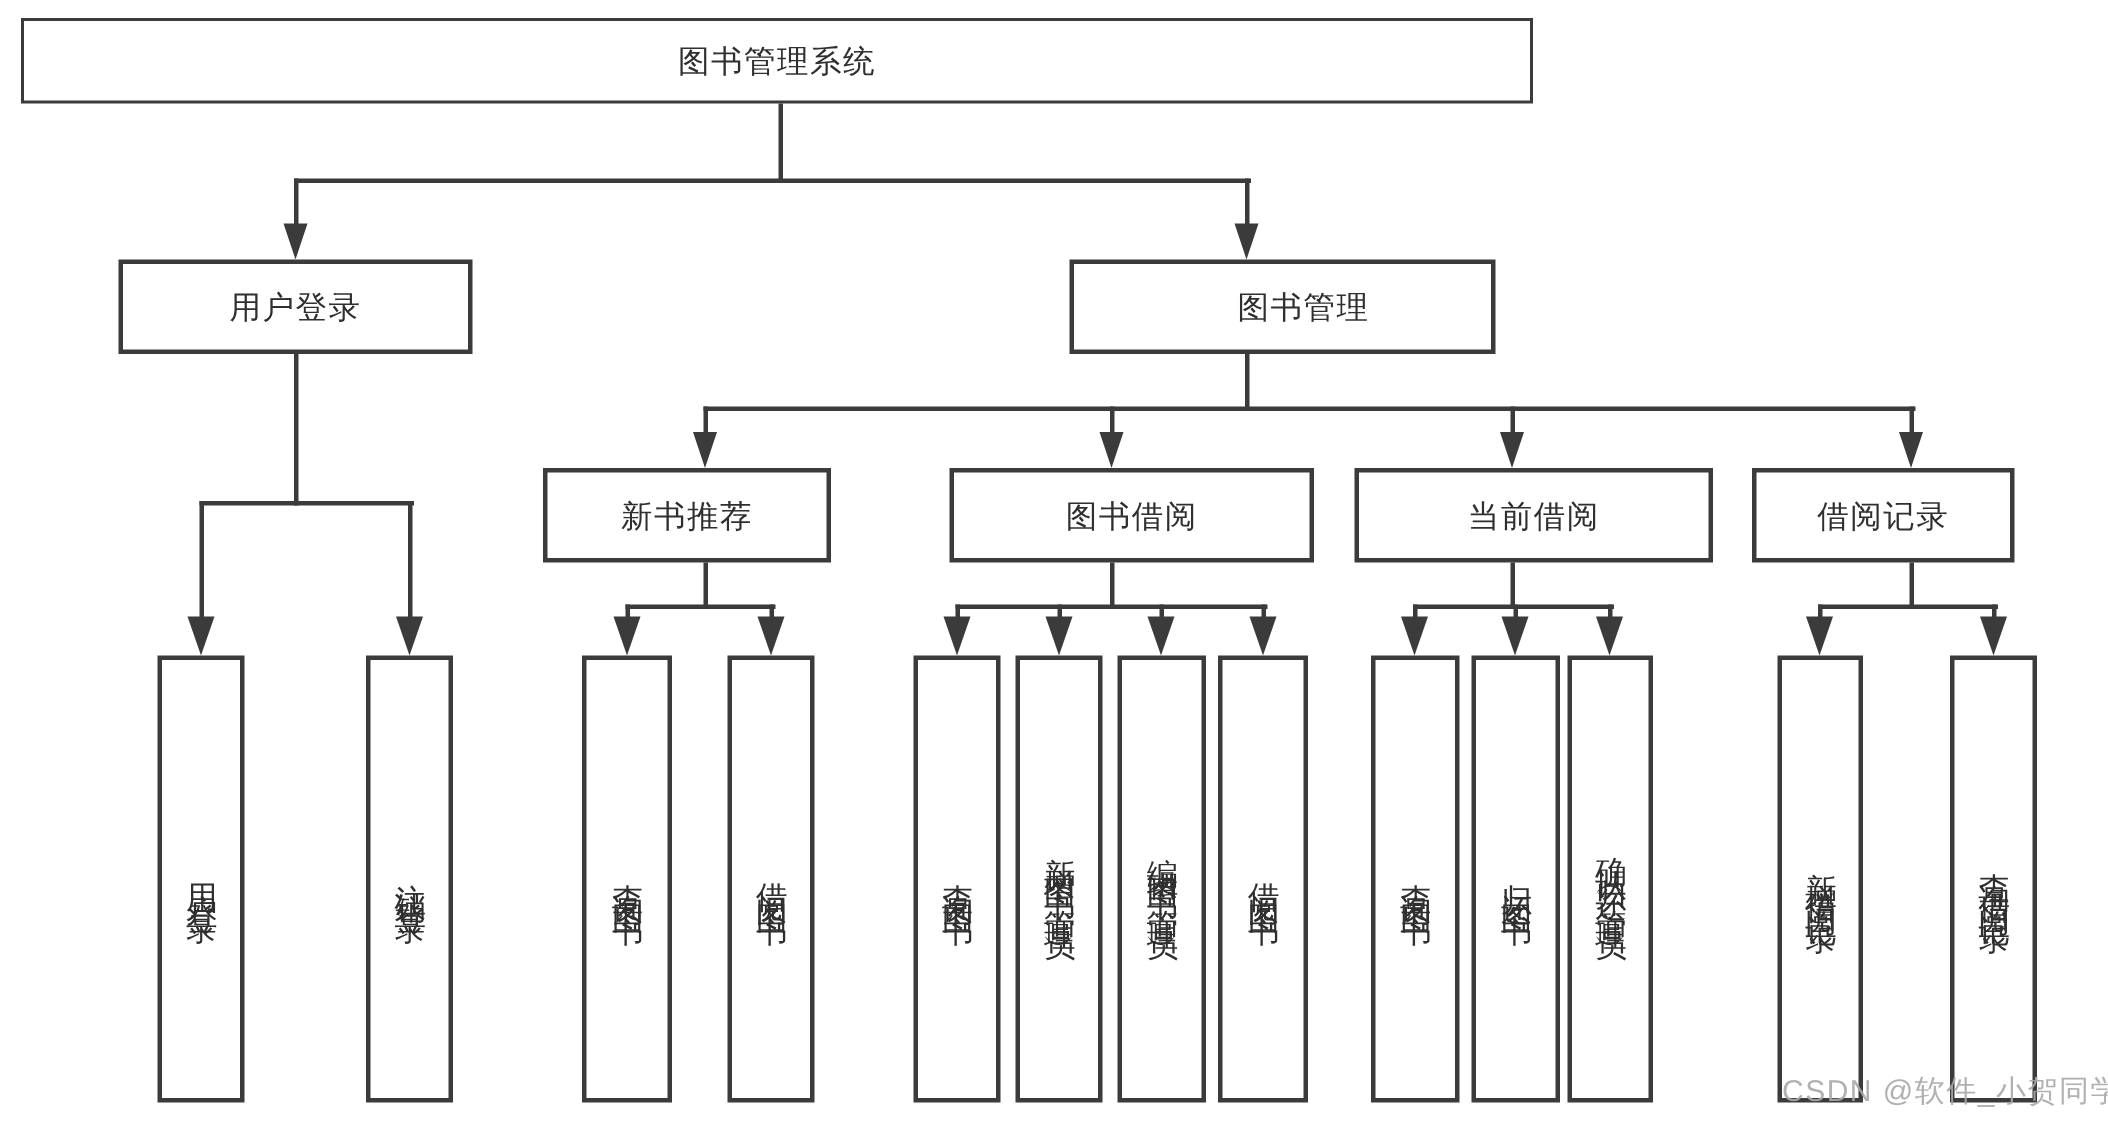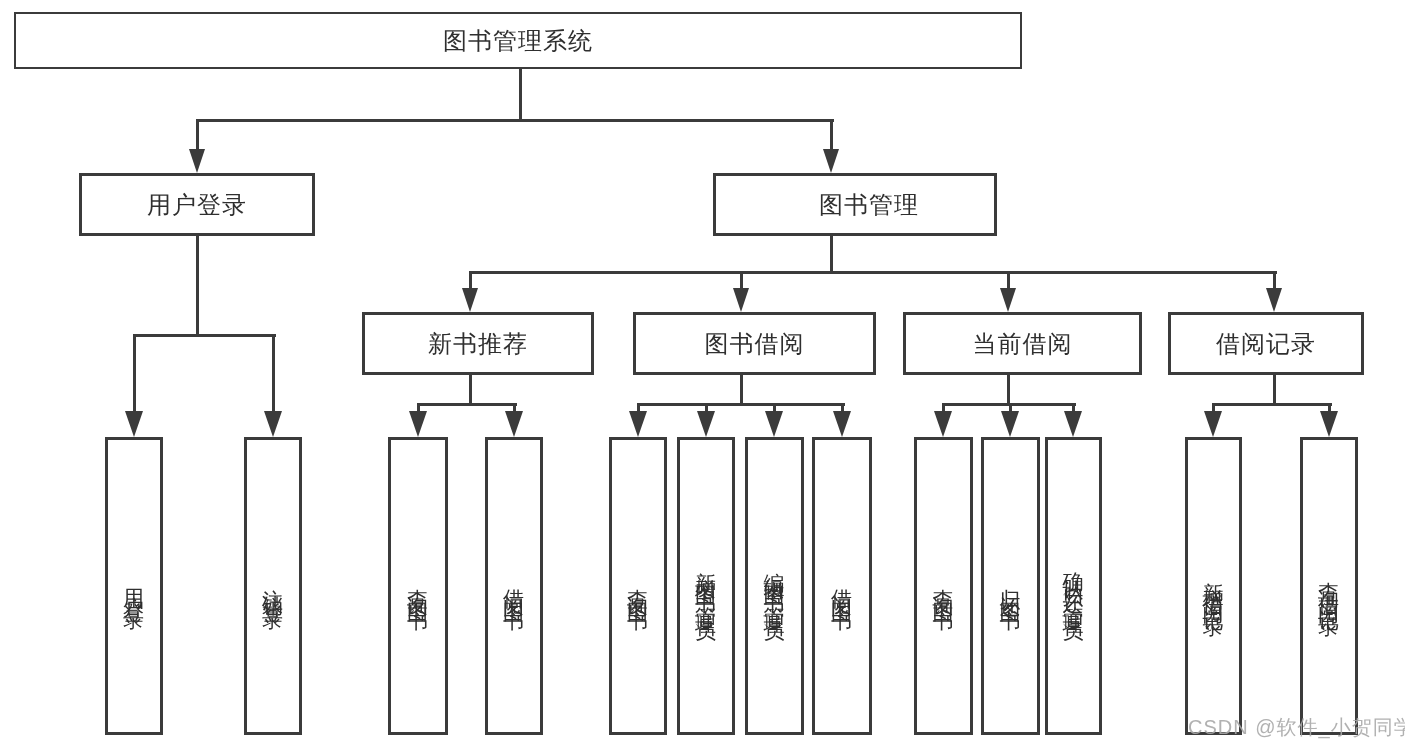--- a/index.html
+++ b/index.html
@@ -12,21 +12,21 @@
     position: absolute; left: 0; top: 0; width: 1405px; height: 747px;
     background: #ffffff;
   }
   
   .node {
     position: absolute; background: #ffffff; border: 3px solid #3b3b3b;
     display: flex; align-items: center; justify-content: center;
     color: #2f2f2f;
   }
   .node.root { border-width: 2px; }
-  .node.h { font-size: 24px; letter-spacing: 1px; }
+  .node.h { font-size: 21px; letter-spacing: 1px; }
   .node.leaf { top: 437px; height: 298px; }
   .vtext {
     writing-mode: vertical-rl; text-orientation: mixed;
     font-size: 21px; line-height: 1; letter-spacing: 7px;
     color: #2f2f2f; white-space: nowrap;
   }
   
   .vl { position: absolute; width: 3px; background: #3b3b3b; }
   .hl { position: absolute; height: 3px; background: #3b3b3b; }
   .arr {
@@ -53,30 +53,30 @@
     <span>图书管理系统</span>
   </div>
 
   <div class="node h" style="left:79px; top:173px; width:236px; height:63px;">
     <span>用户登录</span>
   </div>
   <div class="node h" style="left:713px; top:173px; width:284px; height:63px;padding-left:28px;">
     <span>图书管理</span>
   </div>
 
-  <div class="node h" style="left:362px; top:312px; width:232px; height:63px;">
+  <div class="node h" style="left:362px; top:312px; width:192px; height:63px;">
     <span>新书推荐</span>
   </div>
   <div class="node h" style="left:633px; top:312px; width:243px; height:63px;">
     <span>图书借阅</span>
   </div>
   <div class="node h" style="left:903px; top:312px; width:239px; height:63px;">
     <span>当前借阅</span>
   </div>
-  <div class="node h" style="left:1168px; top:312px; width:196px; height:63px;">
+  <div class="node h" style="left:1168px; top:312px; width:175px; height:63px;">
     <span>借阅记录</span>
   </div>
 
   <div class="node leaf" style="left:105px; width:58px;">
     <span class="vtext">用户登录</span>
   </div>
   <div class="node leaf" style="left:244px; width:58px;">
     <span class="vtext">注销登录</span>
   </div>
 

